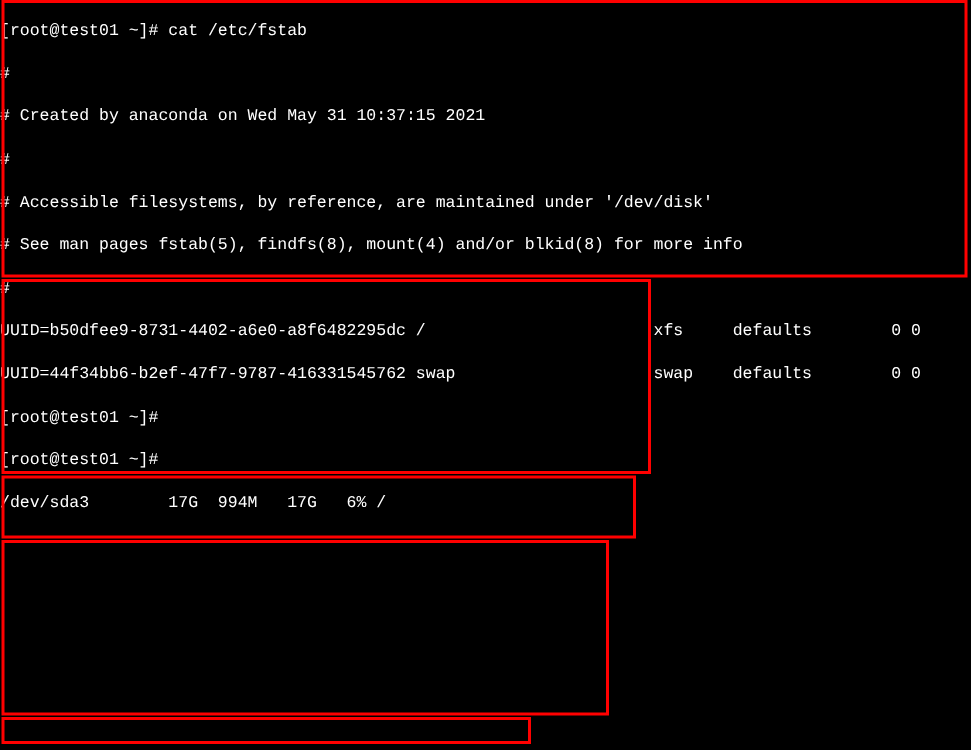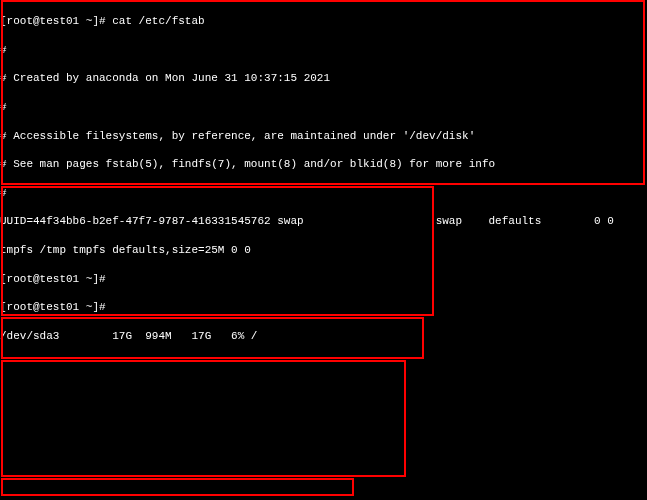--- a/index.html
+++ b/index.html
@@ -38,27 +38,27 @@
   .box3 { left: 1px;  top: 317px; width: 423px; height: 42px;  }
   .box4 { left: 1px;  top: 360px; width: 405px; height: 117px; }
   .box5 { left: 1px;  top: 478px; width: 353px; height: 18px;  }
 </style>
 </head>
 <body>
 
 <div class="terminal">
 <div class="line"><span>[root@test01 ~]# </span><span>cat /etc/fstab</span></div>
 <div class="line">#</div>
-<div class="line"># Created by anaconda on Mon June 31 10:37:15 2021</div>
+<div class="line"># Created by anaconda on Wed May 31 10:37:15 2021</div>
 <div class="line">#</div>
 <div class="line"># Accessible filesystems, by reference, are maintained under '/dev/disk'</div>
-<div class="line"># See man pages fstab(5), findfs(7), mount(8) and/or blkid(8) for more info</div>
+<div class="line"># See man pages fstab(5), findfs(8), mount(4) and/or blkid(8) for more info</div>
 <div class="line">#</div>
+<div class="line">UUID=b50dfee9-8731-4402-a6e0-a8f6482295dc /                       xfs     defaults        0 0</div>
 <div class="line">UUID=44f34bb6-b2ef-47f7-9787-416331545762 swap                    swap    defaults        0 0</div>
-<div class="line">tmpfs /tmp tmpfs defaults,size=25M 0 0</div>
 <div class="line"><span>[root@test01 ~]# </span></div>
 <div class="line"><span>[root@test01 ~]# </span></div>
 <div class="line">/dev/sda3        17G  994M   17G   6% /</div>
 
 
 
 
 
 
 

